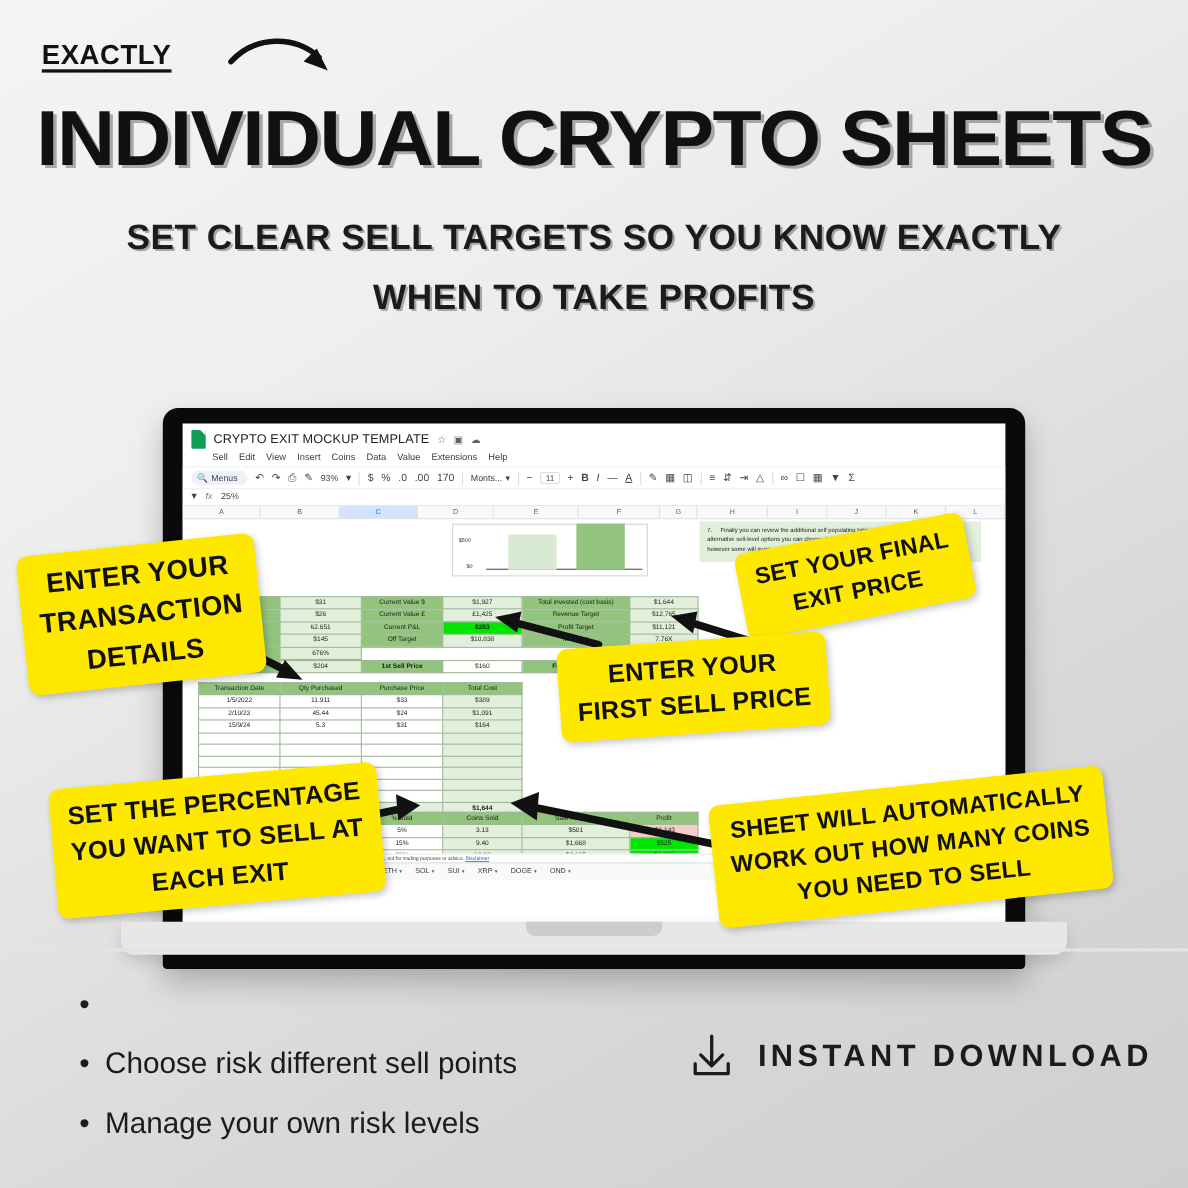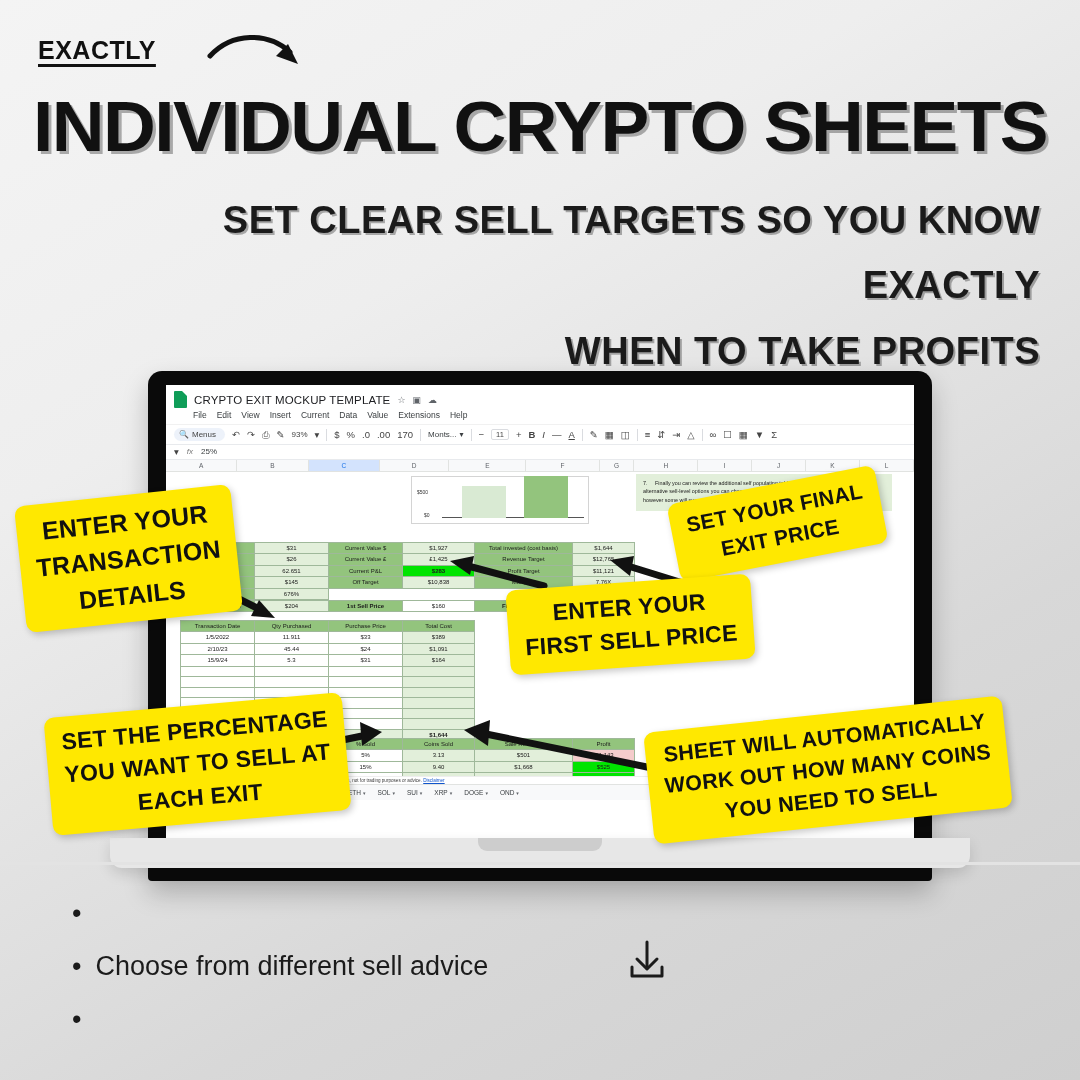--- a/index.html
+++ b/index.html
@@ -21,22 +21,22 @@
   .arrow-curve { position: absolute; left: 168px; top: -6px; }
 
   .headline {
     position: absolute; left: 0; top: 86px; width: 1080px; text-align: center;
     font-size: 71px; font-weight: bold; letter-spacing: -1.5px; color: #111;
     font-family: "Liberation Sans Narrow", "Liberation Sans", sans-serif;
     text-shadow: 3px 3px 0 rgba(0,0,0,0.30);
     transform: scaleX(1.03); transform-origin: center;
   }
   .subhead {
-    position: absolute; left: 40px; top: 188px; width: 1000px; text-align: right;
-    font-size: 38px; font-weight: bold; letter-spacing: .5px; color: #1b1b1b;
+    position: absolute; left: 40px; top: 188px; width: 1000px; text-align: center;
+    font-size: 32px; font-weight: bold; letter-spacing: .5px; color: #1b1b1b;
     line-height: 1.72;
     font-family: "Liberation Sans Narrow", "Liberation Sans", sans-serif;
     text-shadow: 2px 2px 0 rgba(0,0,0,0.30);
   }
 
   
   .laptop { position: absolute; left: 148px; top: 330px; width: 784px; height: 530px; }
   .laptop-lid {
     position: absolute; left: 0; top: 0; width: 784px; height: 510px;
     background: #0a0a0a; border-radius: 14px 14px 4px 4px;
@@ -179,25 +179,25 @@
 
       <div class="gs-titlebar">
         <div class="gs-logo"></div>
         <div class="gs-title">CRYPTO EXIT MOCKUP TEMPLATE</div>
         <div class="gs-ticon">☆</div>
         <div class="gs-ticon">▣</div>
         <div class="gs-ticon">☁</div>
       </div>
 
       <div class="gs-menubar">
-        <div class="gs-menu">File</div>
+        <div class="gs-menu">Sell</div>
         <div class="gs-menu">Edit</div>
         <div class="gs-menu">View</div>
         <div class="gs-menu">Insert</div>
-        <div class="gs-menu">Current</div>
+        <div class="gs-menu">Coins</div>
         <div class="gs-menu">Data</div>
         <div class="gs-menu">Value</div>
         <div class="gs-menu">Extensions</div>
         <div class="gs-menu">Help</div>
       </div>
 
       <div class="gs-toolbar">
         <div class="tb-pill">
           <span>🔍</span>
           <span>Menus</span>
@@ -541,26 +541,28 @@
   <span>WORK OUT HOW MANY COINS</span>
   <span>YOU NEED TO SELL</span>
 </div>
 
 <div class="bullets">
   <div class="bullet">
     <span class="dot">•</span>
   </div>
   <div class="bullet">
     <span class="dot">•</span>
-    <span>Choose from different sell advice</span>
+    <span>Choose risk different sell points</span>
   </div>
   <div class="bullet">
     <span class="dot">•</span>
+    <span>Manage your own risk levels</span>
   </div>
 </div>
 
 <div class="download">
   <svg width="44" height="44" viewBox="0 0 44 44">
     <path d="M22 4 L22 30" stroke="#1b1b1b" stroke-width="3" fill="none" stroke-linecap="round"></path>
     <path d="M12 21 L22 31 L32 21" stroke="#1b1b1b" stroke-width="3" fill="none" stroke-linecap="round" stroke-linejoin="round"></path>
     <path d="M7 29 L7 38 L37 38 L37 29" stroke="#1b1b1b" stroke-width="3" fill="none" stroke-linecap="round" stroke-linejoin="round"></path>
   </svg>
+  <span class="dl-text">INSTANT DOWNLOAD</span>
 </div>
 
 </body></html>

